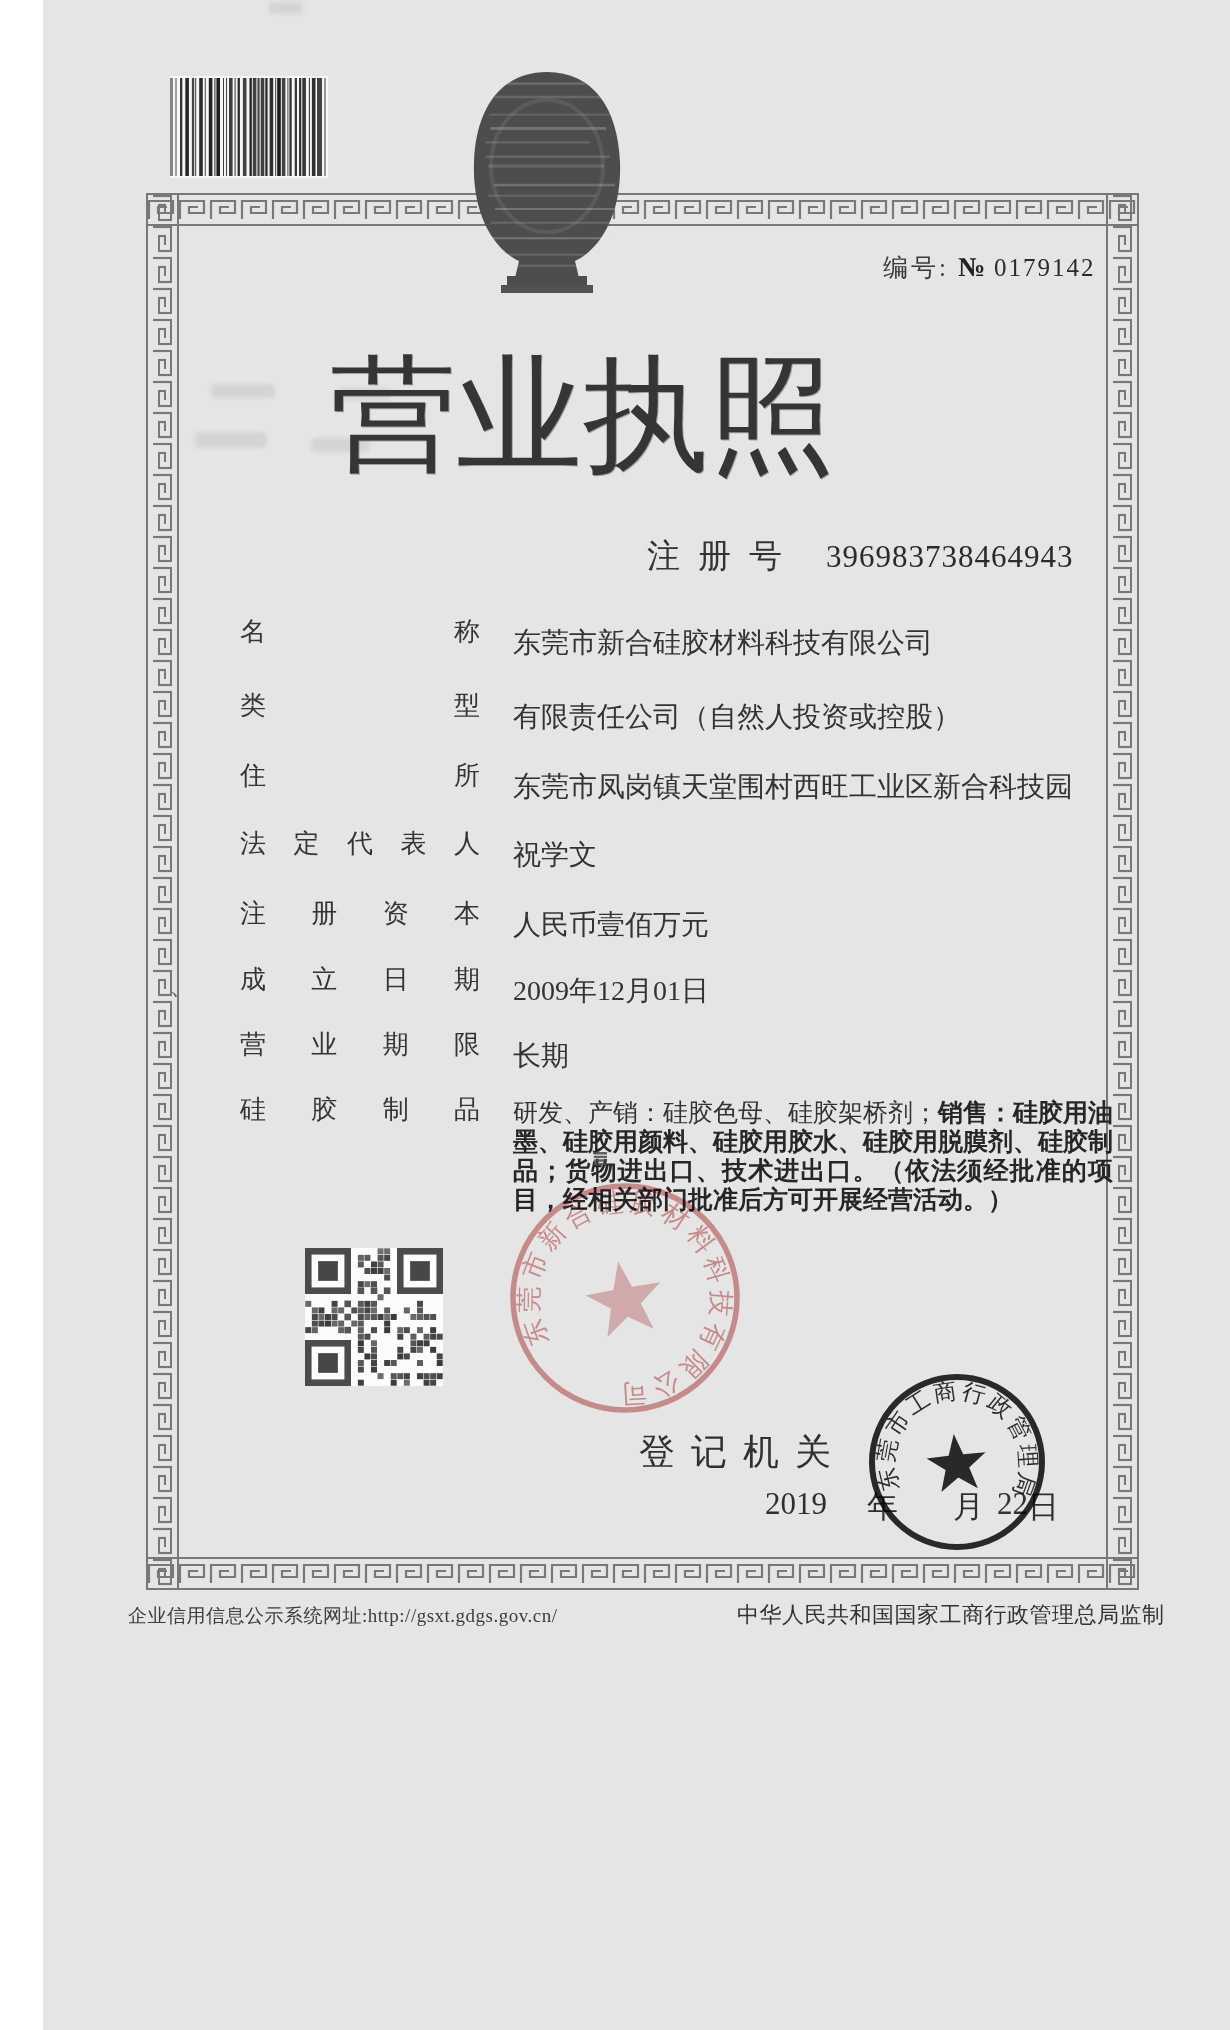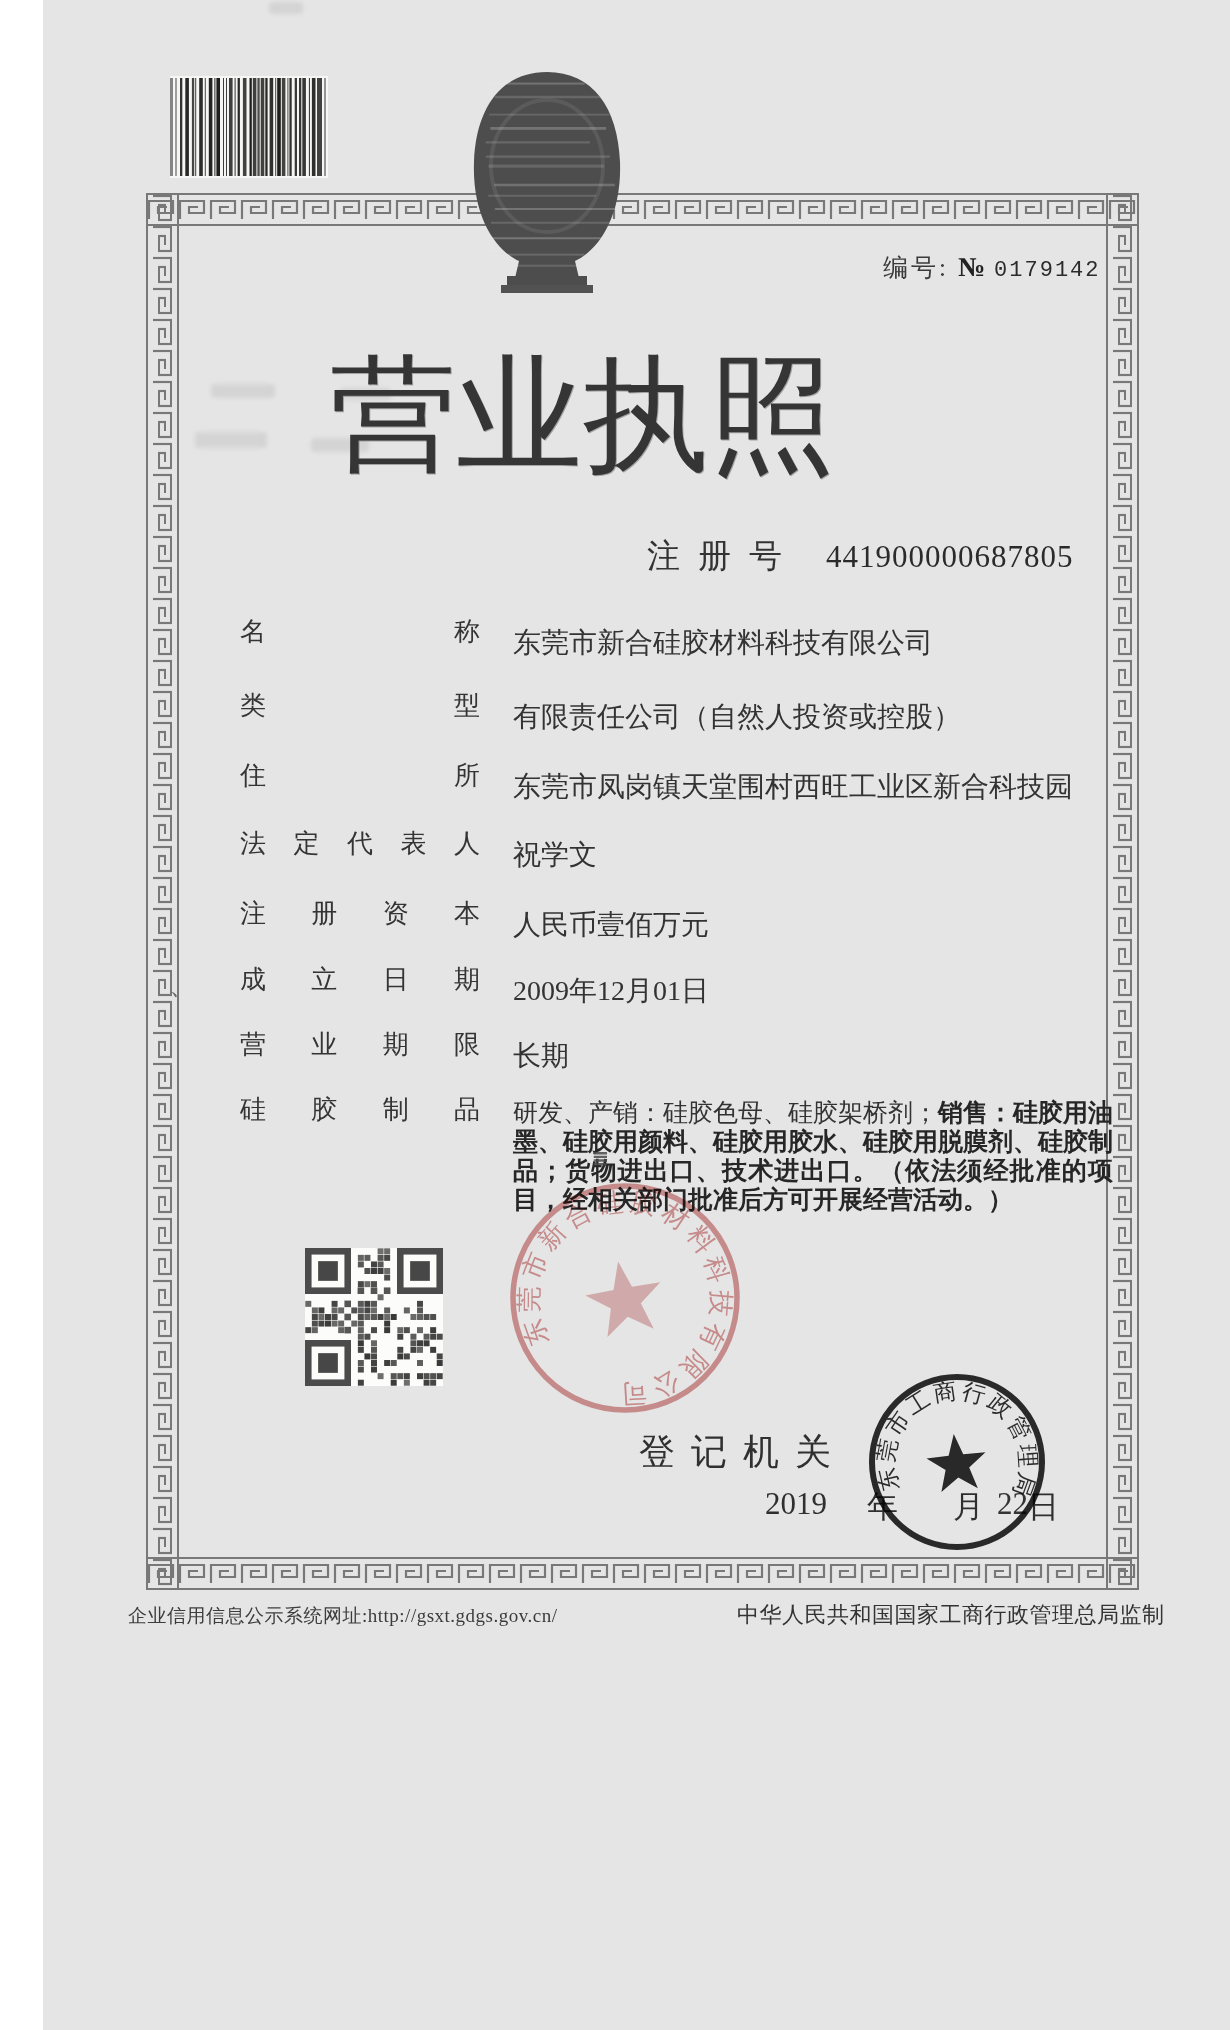--- a/index.html
+++ b/index.html
@@ -8,21 +8,21 @@
   .abs{position:absolute;}
 
   
   .strip{position:absolute;z-index:1;}
 
   
   .serial{position:absolute;top:251px;left:840px;width:222px;display:flex;
           align-items:baseline;gap:9px;z-index:3;}
   .serial .zh{font-size:25px;letter-spacing:3px;color:#3a3a3a;}
   .serial .no{font-size:27px;font-weight:bold;color:#222;}
-  .serial .digits{font-family:Liberation Mono, monospace;font-size:22px;
+  .serial .digits{font-family:Liberation Serif, serif;font-size:25px;
                   letter-spacing:2px;color:#2b2b2b;}
 
   .title{position:absolute;top:350px;left:287px;width:505px;z-index:3;
          font-size:126px;line-height:1.05;font-weight:normal;color:#353535;
          text-align:justify;text-align-last:justify;
          text-shadow:1px 1px 0 rgba(40,40,40,.35);}
 
   .regno{position:absolute;top:534px;left:604px;display:flex;align-items:baseline;
          gap:26px;z-index:3;}
   .regno .lbl{font-size:33px;letter-spacing:18px;color:#333;}
@@ -169,21 +169,21 @@
   <div class="serial">
     <span class="zh">编号:</span>
     <span class="no">№</span>
     <span class="digits">0179142</span>
   </div>
 
   <div class="title">营业执照</div>
 
   <div class="regno">
     <span class="lbl">注册号</span>
-    <span class="num">441900000687805</span>
+    <span class="num">396983738464943</span>
   </div>
 
   <div class="row" style="top:618px">
     <span class="lbl">名称</span>
     <span class="val">东莞市新合硅胶材料科技有限公司</span>
   </div>
   <div class="row" style="top:692px">
     <span class="lbl">类型</span>
     <span class="val">有限责任公司（自然人投资或控股）</span>
   </div>

